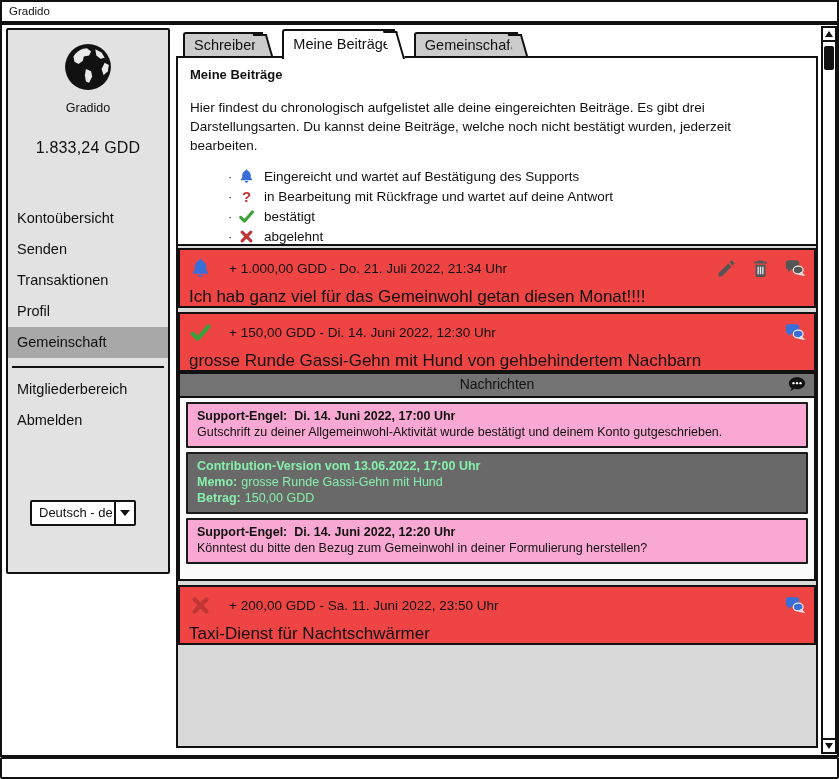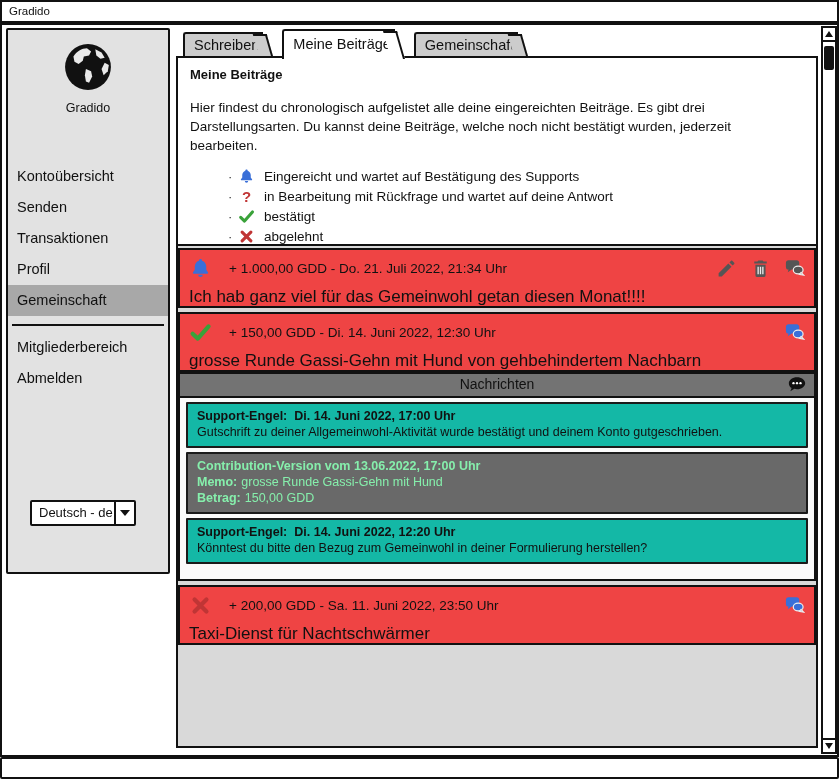--- a/index.html
+++ b/index.html
@@ -63,21 +63,21 @@
   .act-ic { width:21px; height:21px; cursor:pointer; }
   .row-memo { font-size:17px; margin-top:5px; }
 
   
   .messages-panel { border:2px solid #111; background:#fafafa; margin-bottom:4px; }
   .messages-header { position:relative; height:24px; background:#737373; border-bottom:2px solid #111;
     text-align:center; font-size:14px; line-height:21px; }
   .bubble-dots-ic { position:absolute; right:7px; top:1px; width:20px; height:20px; }
   .messages-body { padding:4px 6px 2px 6px; }
   .message { border:2px solid #1a1a1a; border-radius:1px; margin-bottom:4px; padding:4px 9px 6px 9px; }
-  .message.light { background:#14b8a6; }
+  .message.light { background:#f9a8d4; }
   .message.dark { background:#696969; color:#86efac; }
   .msg-title { font-size:12.5px; font-weight:bold; line-height:16px; }
   .msg-title .dt { margin-left:7px; }
   .msg-body { font-size:12.5px; line-height:16px; }
   .dark-line { font-size:12.5px; line-height:16px; font-weight:bold; }
   .dark-line .mv { font-weight:normal; margin-left:4px; }
 
   
   .scrollbar { position:absolute; left:819px; top:1px; width:16px; height:728px;
     border:2px solid #111; background:#fff; }
@@ -145,20 +145,21 @@
 
   <div class="main-window">
 
     <div class="sidebar">
       <div class="globe-wrap">
         <svg class="ic c-black" width="50" height="50" style="display:inline-block">
             <use href="#i-globe"></use>
           </svg>
       </div>
       <div class="logo-caption">Gradido</div>
+      <div class="balance">1.833,24 GDD</div>
       <div class="menu">
         <div class="menu-item">Kontoübersicht</div>
         <div class="menu-item">Senden</div>
         <div class="menu-item">Transaktionen</div>
         <div class="menu-item">Profil</div>
         <div class="menu-item active">Gemeinschaft</div>
         <hr class="side-divider">
         <div class="menu-item">Mitgliederbereich</div>
         <div class="menu-item">Abmelden</div>
       </div>

